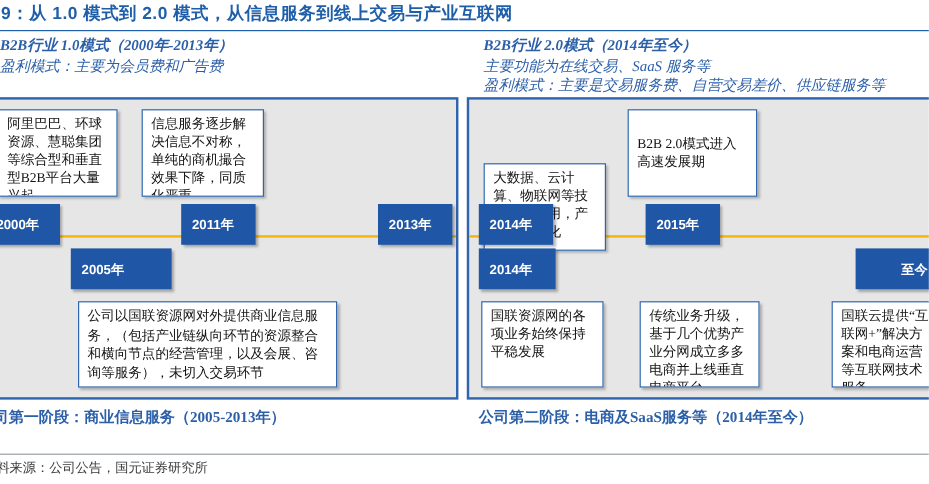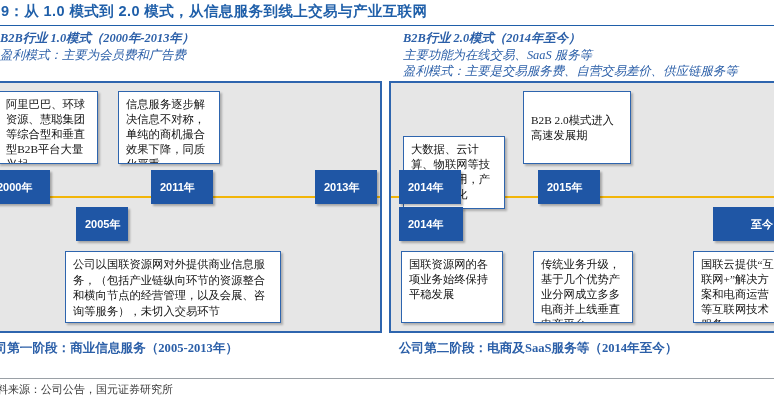--- a/index.html
+++ b/index.html
@@ -118,21 +118,21 @@
   <div class="panel-body">
     <div class="yellow-line"></div>
 
     <div class="card" style="left:10px;top:8px;width:100px;height:73px;">阿里巴巴、环球资源、慧聪集团等综合型和垂直型B2B平台大量兴起</div>
     <div class="card" style="left:130px;top:8px;width:102px;height:73px;">信息服务逐步解决信息不对称，单纯的商机撮合效果下降，同质化严重</div>
 
     <div class="year-badge" style="left:0px;top:87px;width:62px;">2000年</div>
     <div class="year-badge" style="left:163px;top:87px;width:62px;">2011年</div>
     <div class="year-badge" style="left:327px;top:87px;width:62px;">2013年</div>
 
-    <div class="year-badge" style="left:88px;top:124px;width:52px;">2005年</div>
+    <div class="year-badge" style="left:71px;top:124px;width:84px;">2005年</div>
 
     <div class="card" style="left:77px;top:168px;width:216px;height:72px;line-height:15.5px;">公司以国联资源网对外提供商业信息服务，（包括产业链纵向环节的资源整合和横向节点的经营管理，以及会展、咨询等服务），未切入交易环节</div>
   </div>
 
   <div class="panel-caption">公司第一阶段：商业信息服务（2005-2013年）</div>
 </div>
 
 <div class="panel panel-right">
 
   <div class="panel-head">

